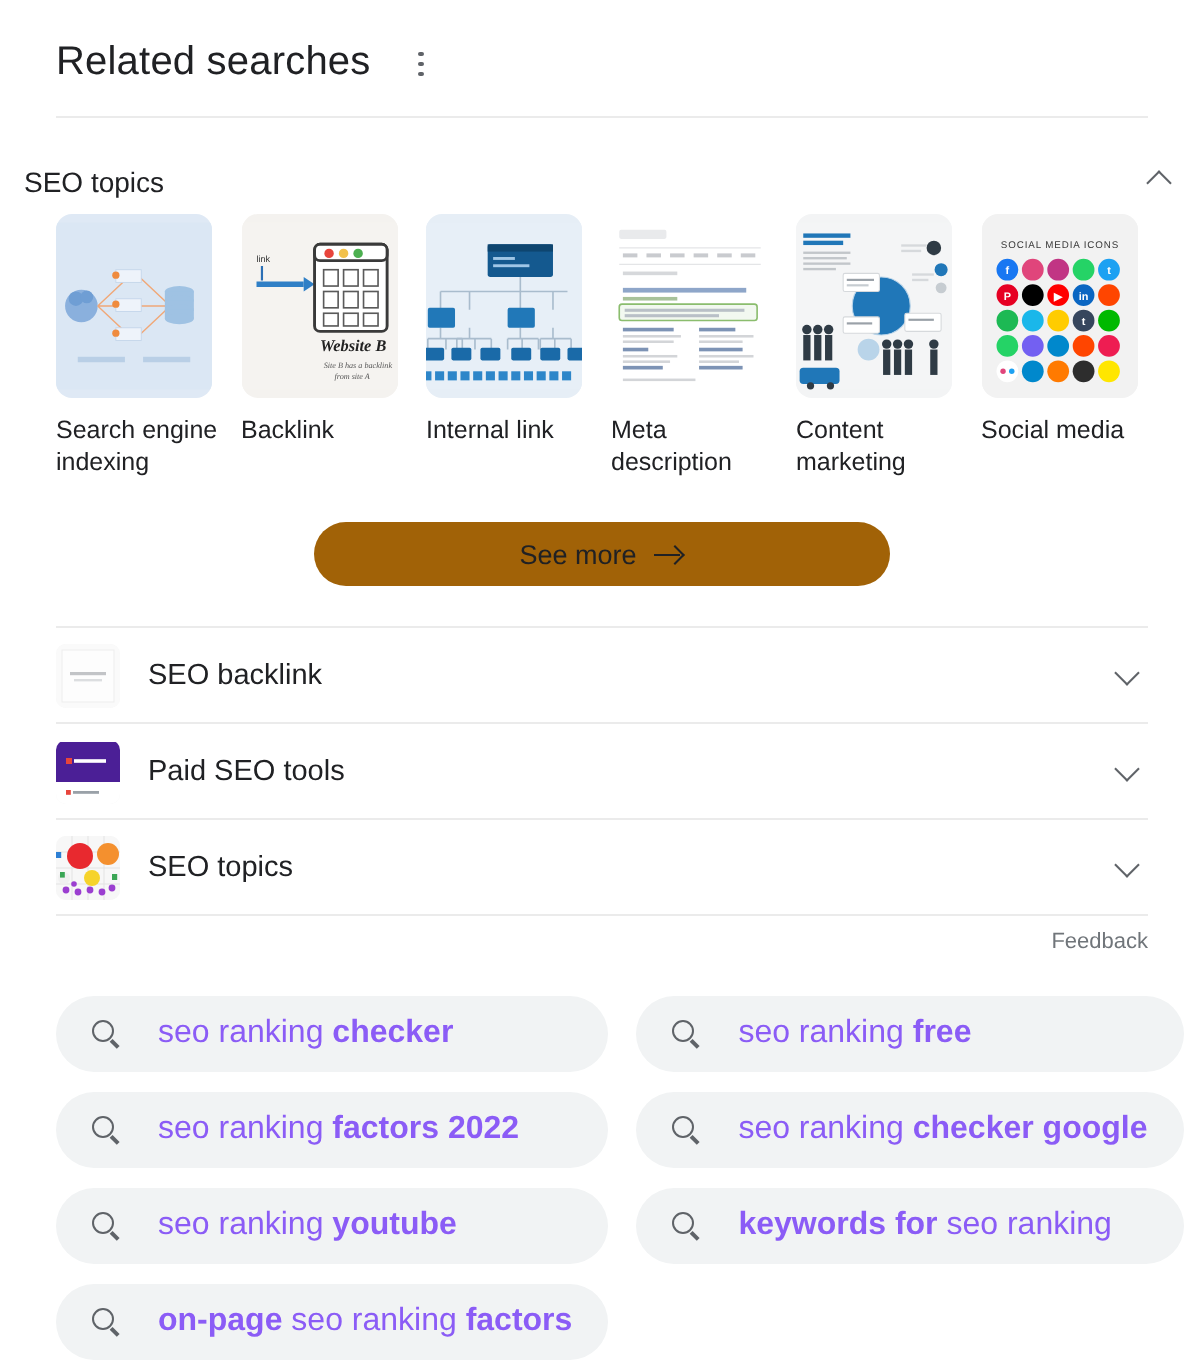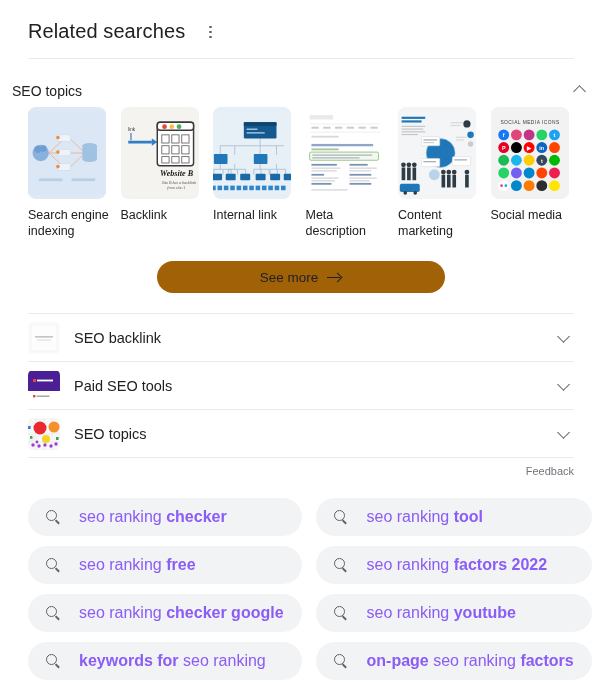--- a/index.html
+++ b/index.html
@@ -606,24 +606,20 @@
     <span class="feedback">Feedback</span>
   </div>
 
   <div class="chips">
       <div class="chip">
         <span class="mag"></span>
         <span class="chip-text"><span>seo ranking </span><b>checker</b></span>
       </div>
       <div class="chip">
         <span class="mag"></span>
-        <span class="chip-text"><span>seo ranking </span><b>tool</b></span>
-      </div>
-      <div class="chip">
-        <span class="mag"></span>
         <span class="chip-text"><span>seo ranking </span><b>free</b></span>
       </div>
       <div class="chip">
         <span class="mag"></span>
         <span class="chip-text"><span>seo ranking </span><b>factors 2022</b></span>
       </div>
       <div class="chip">
         <span class="mag"></span>
         <span class="chip-text"><span>seo ranking </span><b>checker google</b></span>
       </div>

